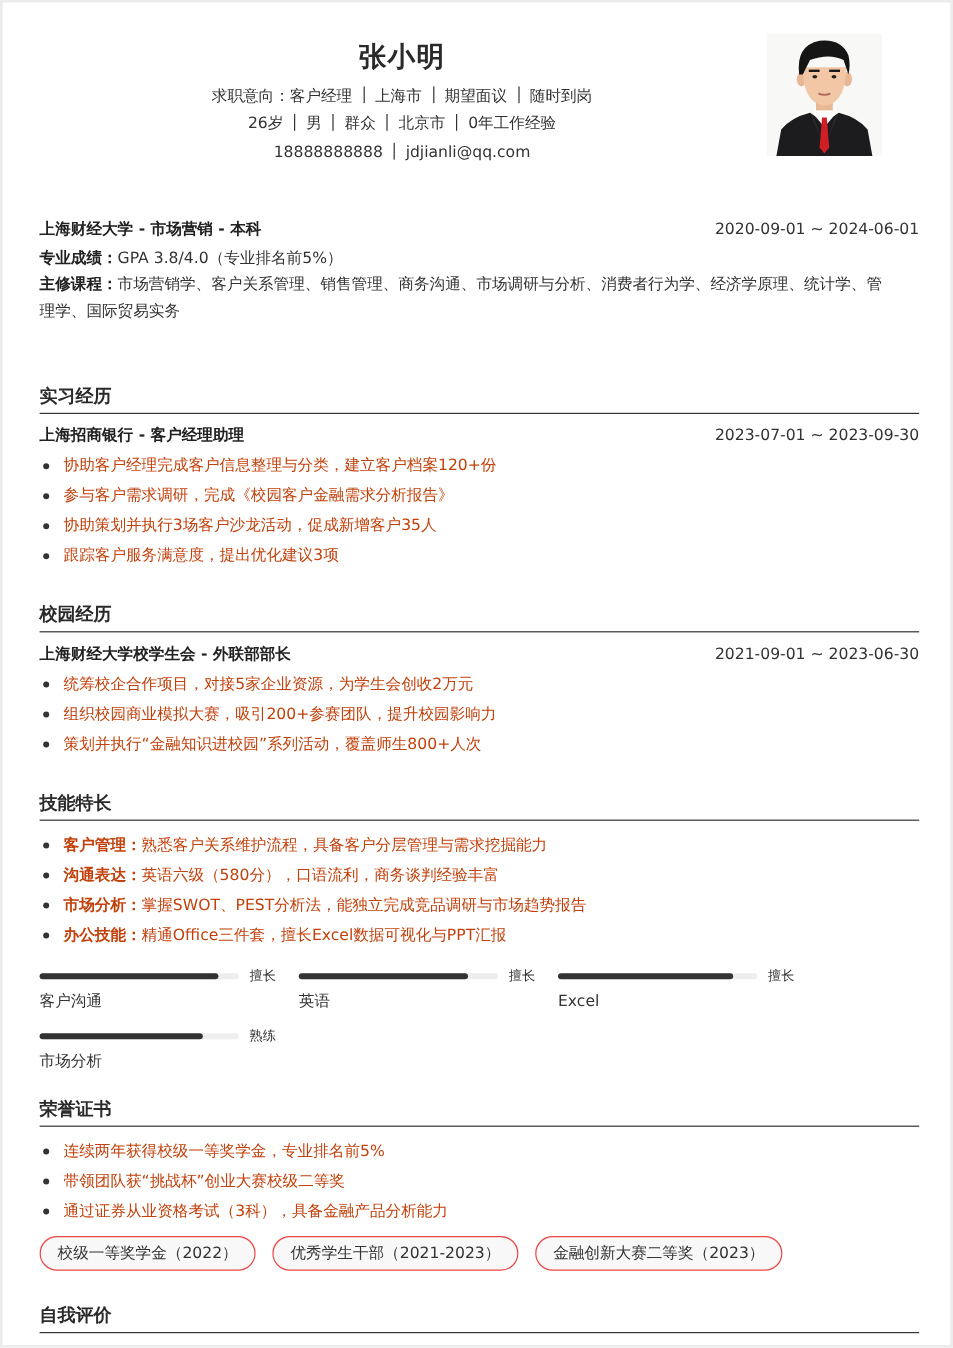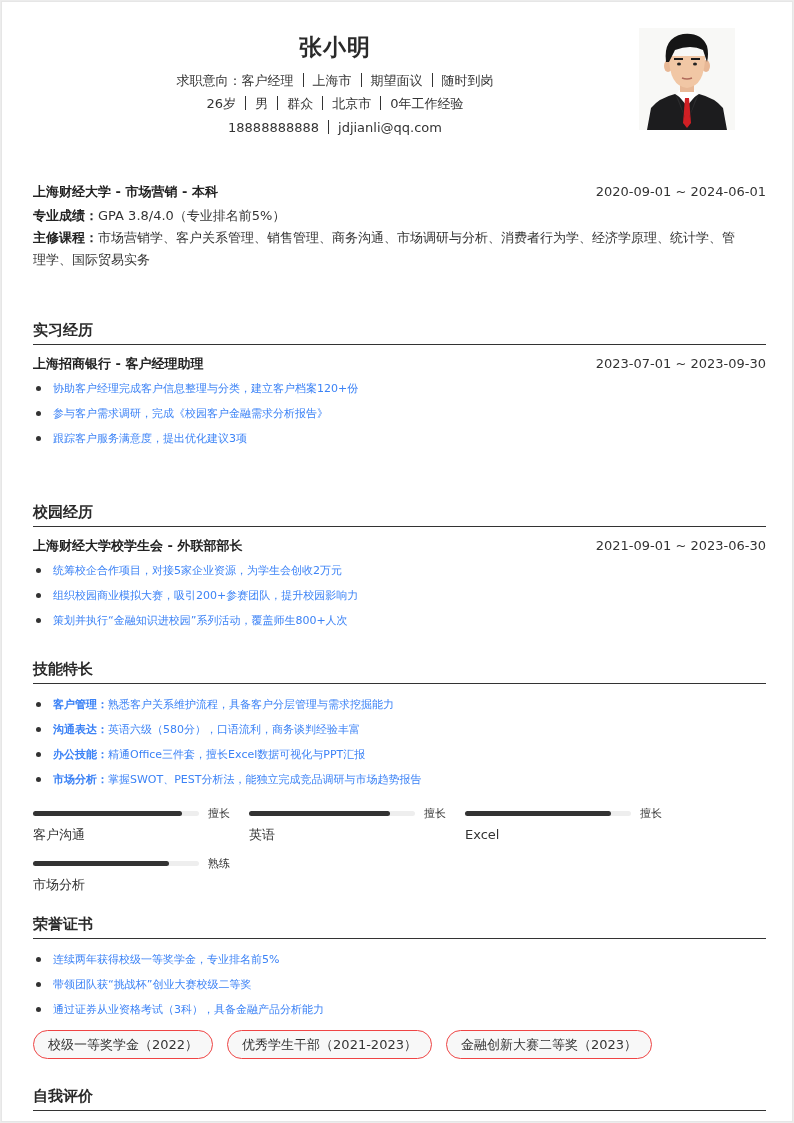--- a/index.html
+++ b/index.html
@@ -28,21 +28,21 @@
     .sec-title {
       font-size: 15px; font-weight: bold; color: #2a2a2a; height: 22px; line-height: 22px;
       border-bottom: 1.5px solid #333; padding-bottom: 2px; height: 26px;
     }
     .row-head { display: flex; justify-content: space-between; font-size: 13px; line-height: 18px; margin-top: 10px; }
     .row-head .title { font-weight: bold; color: #222; }
     .row-head .date { color: #333; }
     .text { font-size: 13px; line-height: 22px; color: #333; }
     .text b { color: #222; }
     ul.bullets { list-style: none; margin-top: 3px; }
-    ul.bullets li { font-size: 11px; line-height: 25px; color: #3b82f6; padding-left: 20px; position: relative; }
+    ul.bullets li { font-size: 13px; line-height: 25px; color: #c2410c; padding-left: 20px; position: relative; }
     ul.bullets li::before {
       content: ""; position: absolute; left: 3px; top: 10px; width: 5px; height: 5px; border-radius: 50%; background: #333;
     }
     .skills-bars { display: flex; flex-wrap: wrap; margin-top: 12px; }
     .sb { width: 216px; height: 50px; }
     .sb .top { display: flex; align-items: center; height: 18px; }
     .sb .track { width: 166px; height: 5px; background: #eee; border-radius: 3px; position: relative; }
     .sb .fill { position: absolute; left: 0; top: 0; height: 5px; background: #333; border-radius: 3px; }
     .sb .level { font-size: 11px; color: #333; margin-left: 9px; }
     .sb .label { font-size: 13px; color: #333; line-height: 20px; margin-top: 3px; }
@@ -114,20 +114,21 @@
 
   <div class="section" style="top:317px;">
     <div class="sec-title">实习经历</div>
     <div class="row-head">
       <span class="title">上海招商银行 - 客户经理助理</span>
       <span class="date">2023-07-01 ~ 2023-09-30</span>
     </div>
     <ul class="bullets">
       <li>协助客户经理完成客户信息整理与分类，建立客户档案120+份</li>
       <li>参与客户需求调研，完成《校园客户金融需求分析报告》</li>
+      <li>协助策划并执行3场客户沙龙活动，促成新增客户35人</li>
       <li>跟踪客户服务满意度，提出优化建议3项</li>
     </ul>
   </div>
 
   <div class="section" style="top:499px;">
     <div class="sec-title">校园经历</div>
     <div class="row-head">
       <span class="title">上海财经大学校学生会 - 外联部部长</span>
       <span class="date">2021-09-01 ~ 2023-06-30</span>
     </div>
@@ -136,22 +137,22 @@
       <li>组织校园商业模拟大赛，吸引200+参赛团队，提升校园影响力</li>
       <li>策划并执行“金融知识进校园”系列活动，覆盖师生800+人次</li>
     </ul>
   </div>
 
   <div class="section" style="top:656px;">
     <div class="sec-title">技能特长</div>
     <ul class="bullets" style="margin-top:8px;">
       <li><b>客户管理：</b><span>熟悉客户关系维护流程，具备客户分层管理与需求挖掘能力</span></li>
       <li><b>沟通表达：</b><span>英语六级（580分），口语流利，商务谈判经验丰富</span></li>
+      <li><b>市场分析：</b><span>掌握SWOT、PEST分析法，能独立完成竞品调研与市场趋势报告</span></li>
       <li><b>办公技能：</b><span>精通Office三件套，擅长Excel数据可视化与PPT汇报</span></li>
-      <li><b>市场分析：</b><span>掌握SWOT、PEST分析法，能独立完成竞品调研与市场趋势报告</span></li>
     </ul>
     <div class="skills-bars">
       <div class="sb">
         <div class="top">
             <div class="track">
               <div class="fill" style="width: 90%;"></div>
             </div>
             <span class="level">擅长</span>
           </div>
         <div class="label">客户沟通</div>

